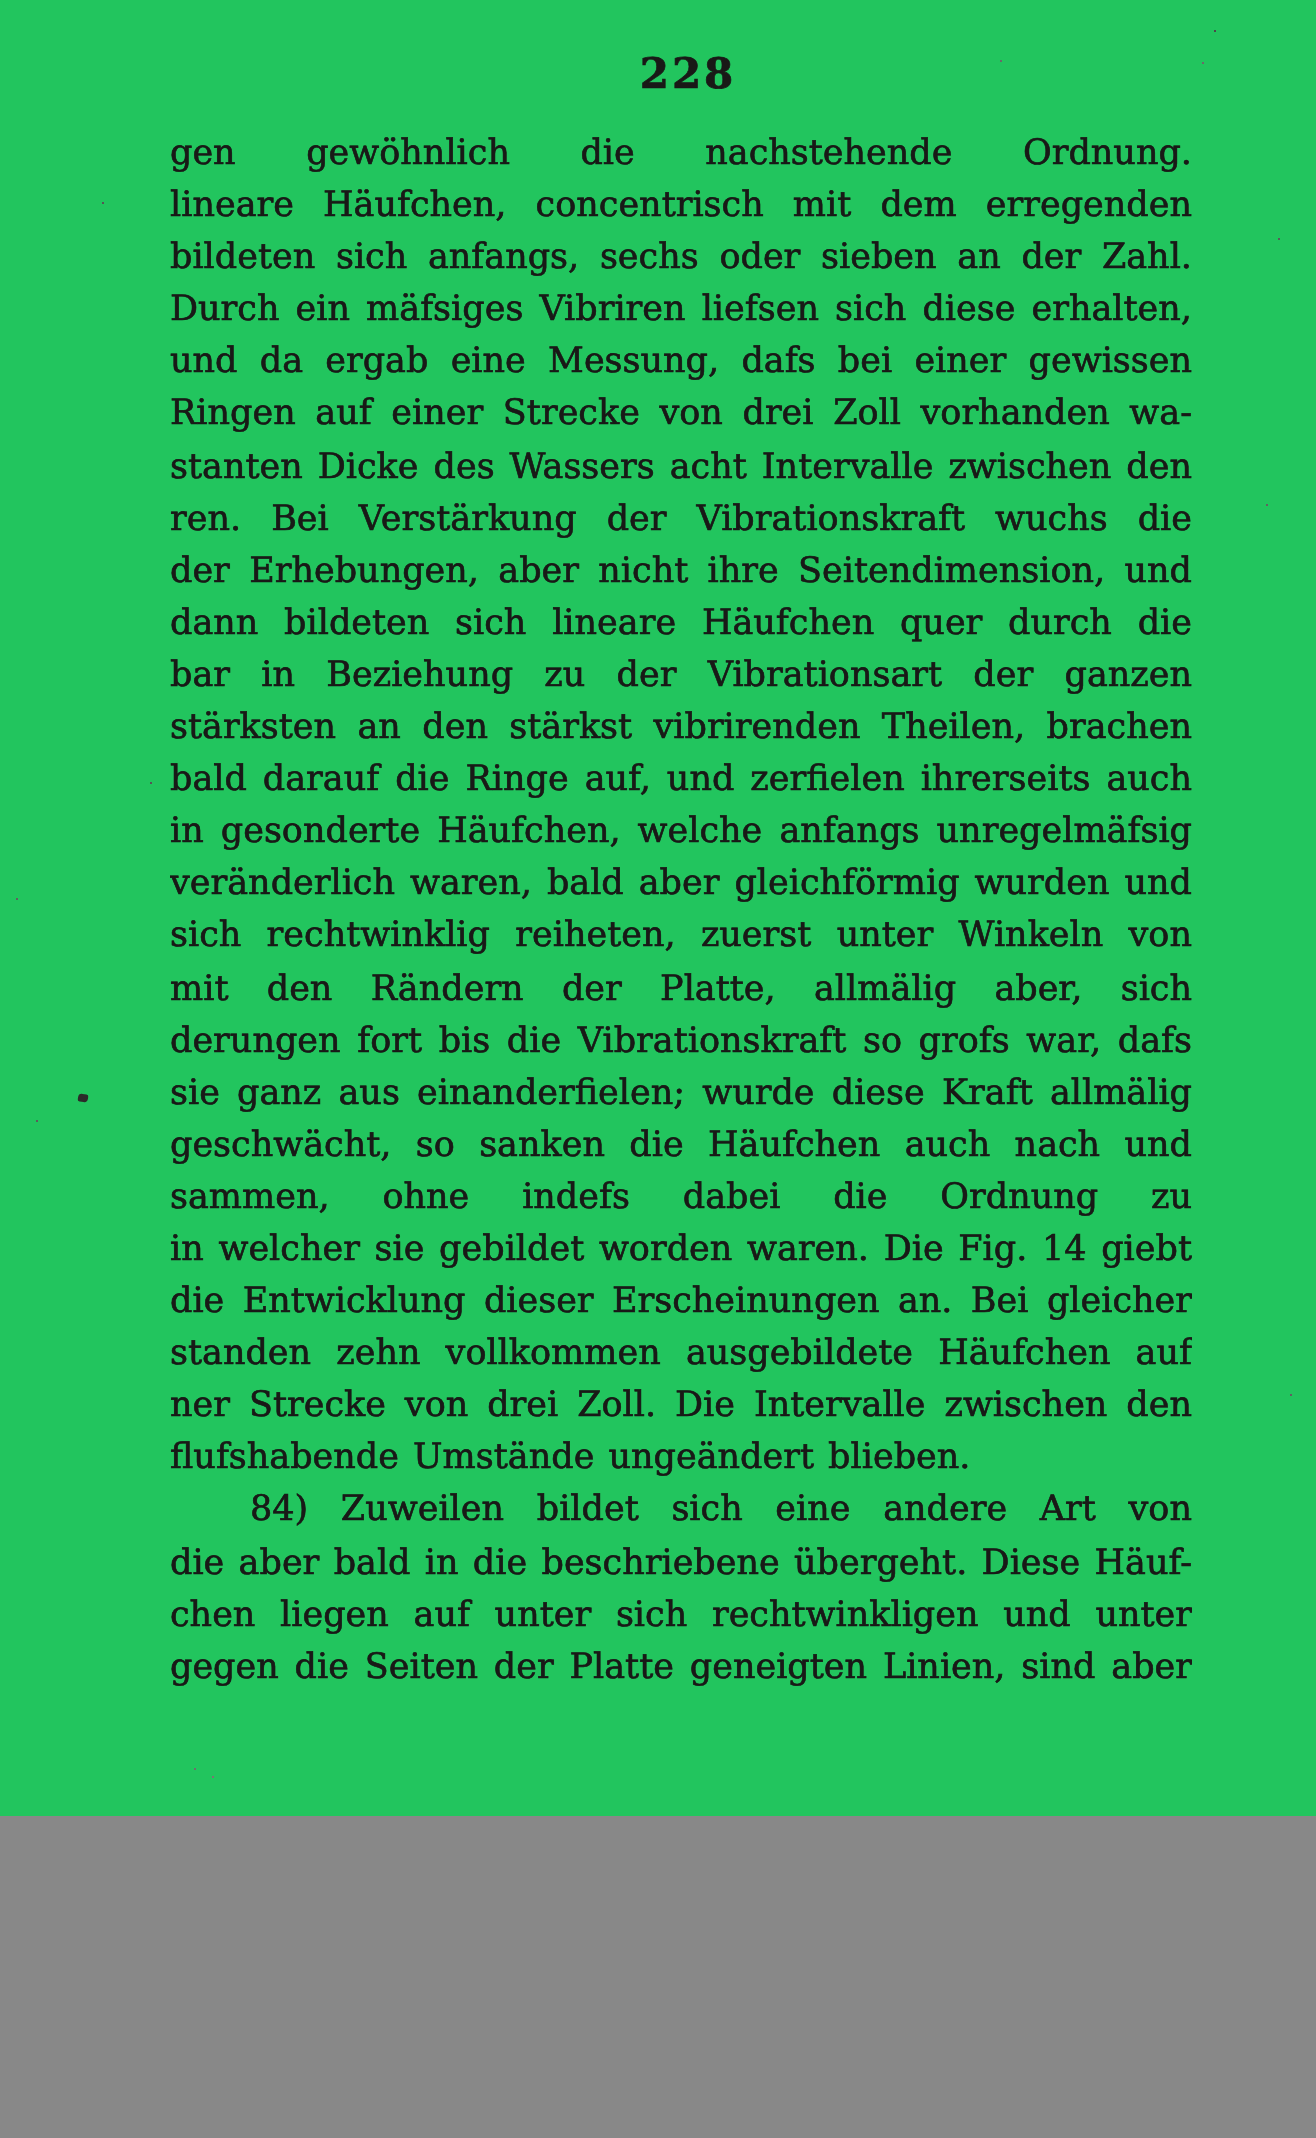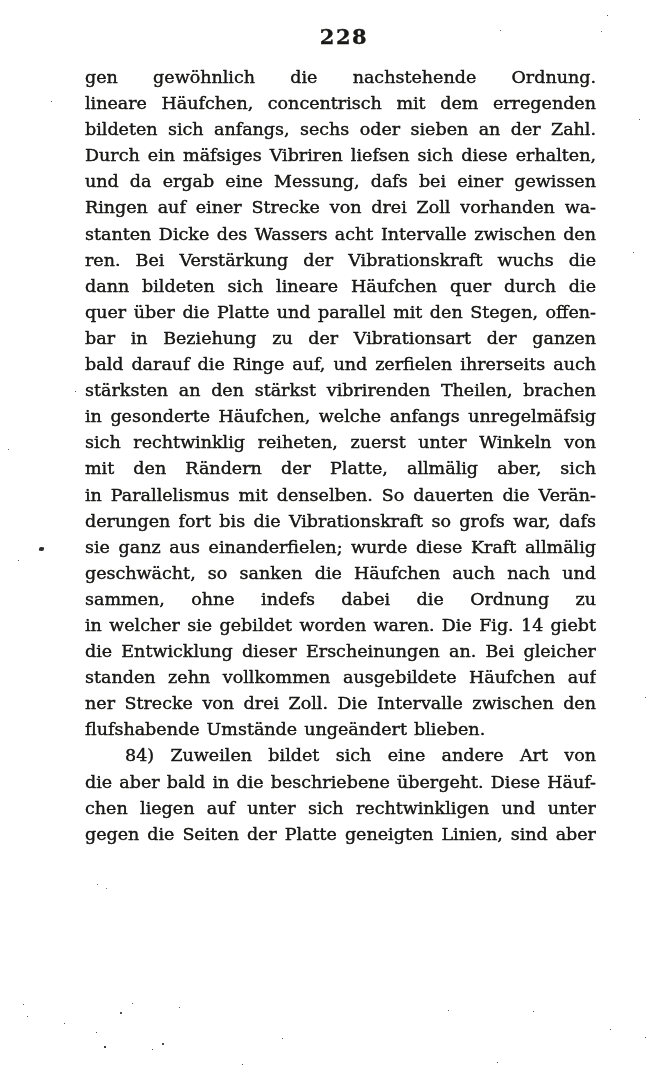--- a/index.html
+++ b/index.html
@@ -3,22 +3,22 @@
 <meta charset="utf-8">
 <style>
   html, body {
     margin: 0;
     padding: 0;
     background: #888;
   }
   .page {
     position: relative;
     width: 658px;
-    height: 1069px;
-    background: #ffffff;
+    height: 908px;
+    background: #22c55e;
     overflow: hidden;
     font-family: "DejaVu Serif", "Liberation Serif", serif;
     color: #191917;
   }
   .page-number {
     position: absolute;
     top: 24px;
     left: 0;
     width: 100%;
     text-align: center;
@@ -115,29 +115,29 @@
 
   <div class="text-block">
       <div class="line">gen gewöhnlich die nachstehende Ordnung.  Ringähnliche</div>
       <div class="line">lineare Häufchen, concentrisch mit dem erregenden Stab,</div>
       <div class="line">bildeten sich anfangs, sechs oder sieben an der Zahl.</div>
       <div class="line">Durch ein mäfsiges Vibriren liefsen sich diese erhalten,</div>
       <div class="line">und da ergab eine Messung, dafs bei einer gewissen con-</div>
       <div class="line">Ringen auf einer Strecke von drei Zoll vorhanden wa-</div>
       <div class="line">stanten Dicke des Wassers acht Intervalle zwischen den</div>
       <div class="line">ren.  Bei Verstärkung der Vibrationskraft wuchs die Höhe</div>
+      <div class="line">der Erhebungen, aber nicht ihre Seitendimension, und</div>
       <div class="line">dann bildeten sich lineare Häufchen quer durch die Ringe,</div>
-      <div class="line">quer über die Platte und parallel mit den Stegen, offen-</div>
       <div class="line">bar in Beziehung zu der Vibrationsart der ganzen Platte.</div>
+      <div class="line">stärksten an den stärkst vibrirenden Theilen, brachen</div>
       <div class="line">bald darauf die Ringe auf, und zerfielen ihrerseits auch</div>
-      <div class="line">stärksten an den stärkst vibrirenden Theilen, brachen</div>
       <div class="line">in gesonderte Häufchen, welche anfangs unregelmäfsig und</div>
+      <div class="line">veränderlich waren, bald aber gleichförmig wurden und</div>
       <div class="line">sich rechtwinklig reiheten, zuerst unter Winkeln von 45°</div>
       <div class="line">mit den Rändern der Platte, allmälig aber, sich drehend,</div>
-      <div class="line">in Parallelismus mit denselben.  So dauerten die Verän-</div>
       <div class="line">derungen fort bis die Vibrationskraft so grofs war, dafs</div>
       <div class="line">sie ganz aus einanderfielen; wurde diese Kraft allmälig</div>
       <div class="line">geschwächt, so sanken die Häufchen auch nach und nach zu-</div>
       <div class="line">sammen, ohne indefs dabei die Ordnung zu durchlaufen,</div>
       <div class="line">in welcher sie gebildet worden waren.  Die Fig. 14 giebt</div>
       <div class="line">die Entwicklung dieser Erscheinungen an.  Bei gleicher</div>
       <div class="line">standen zehn vollkommen ausgebildete Häufchen auf ei-</div>
       <div class="line">ner Strecke von drei Zoll.  Die Intervalle zwischen den</div>
       <div class="line no-just">flufshabende Umstände ungeändert blieben.</div>
       <div class="line indent">84) Zuweilen bildet sich eine andere Art von Häufchen,</div>

